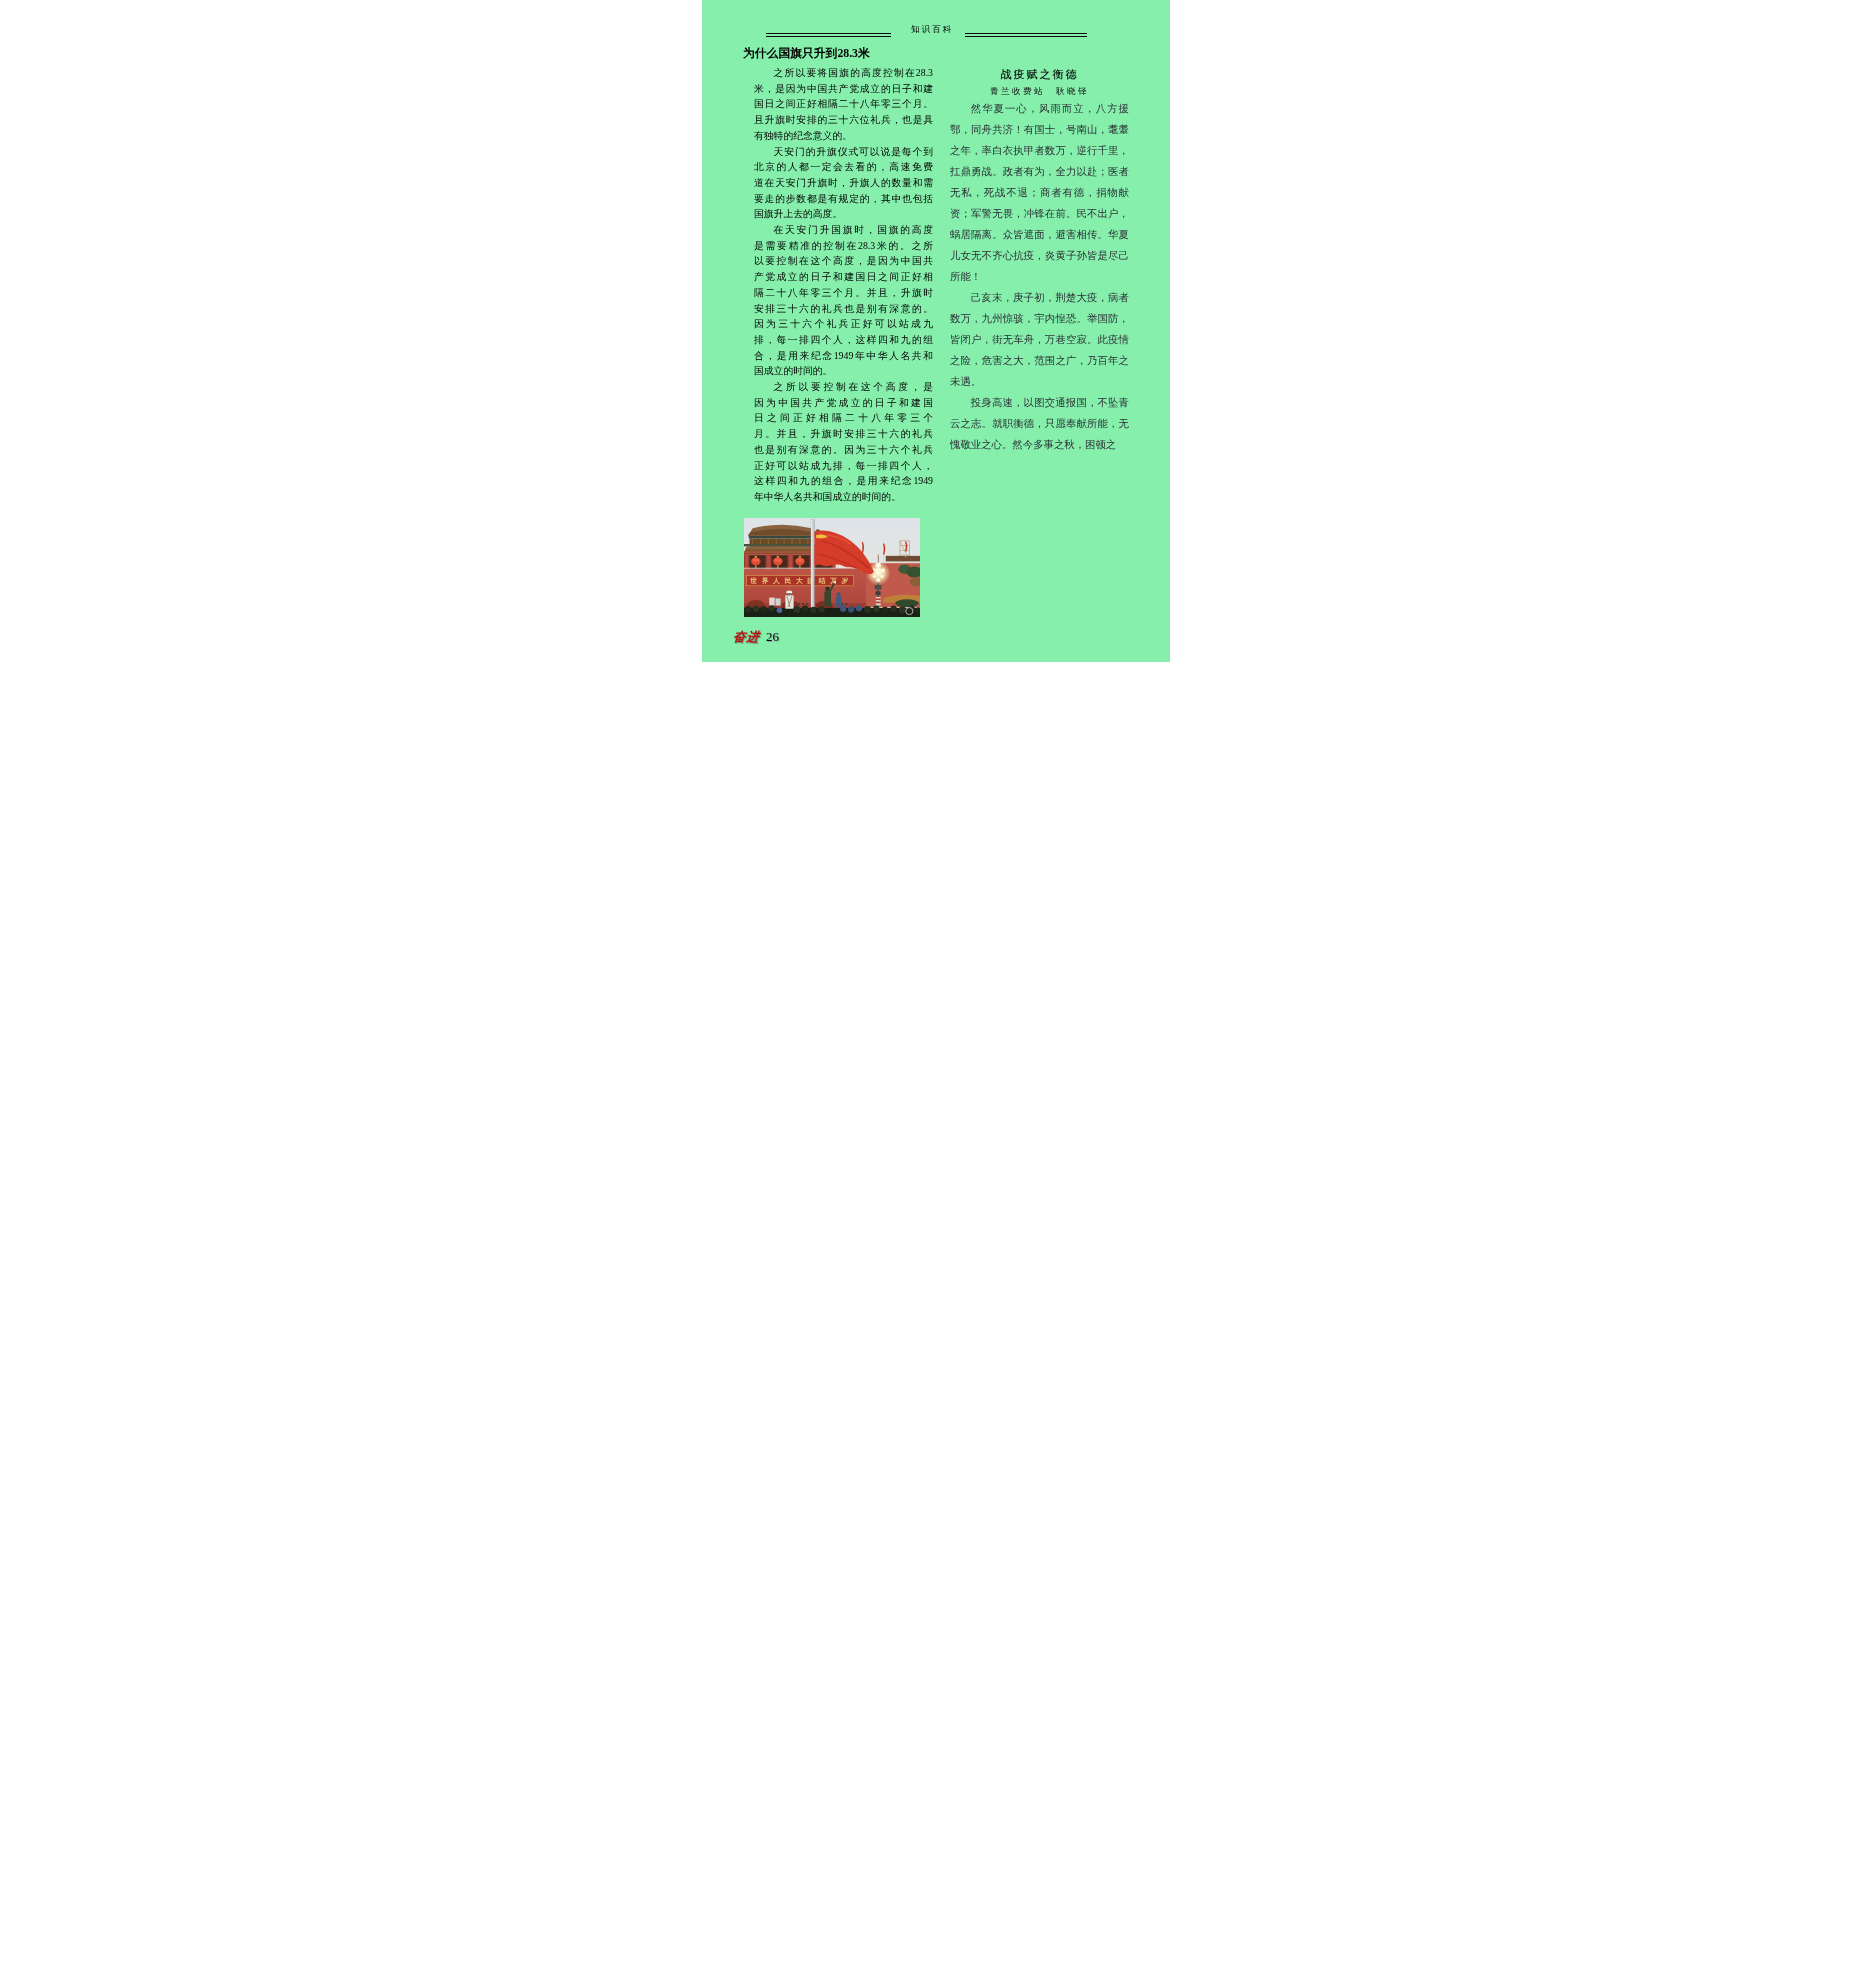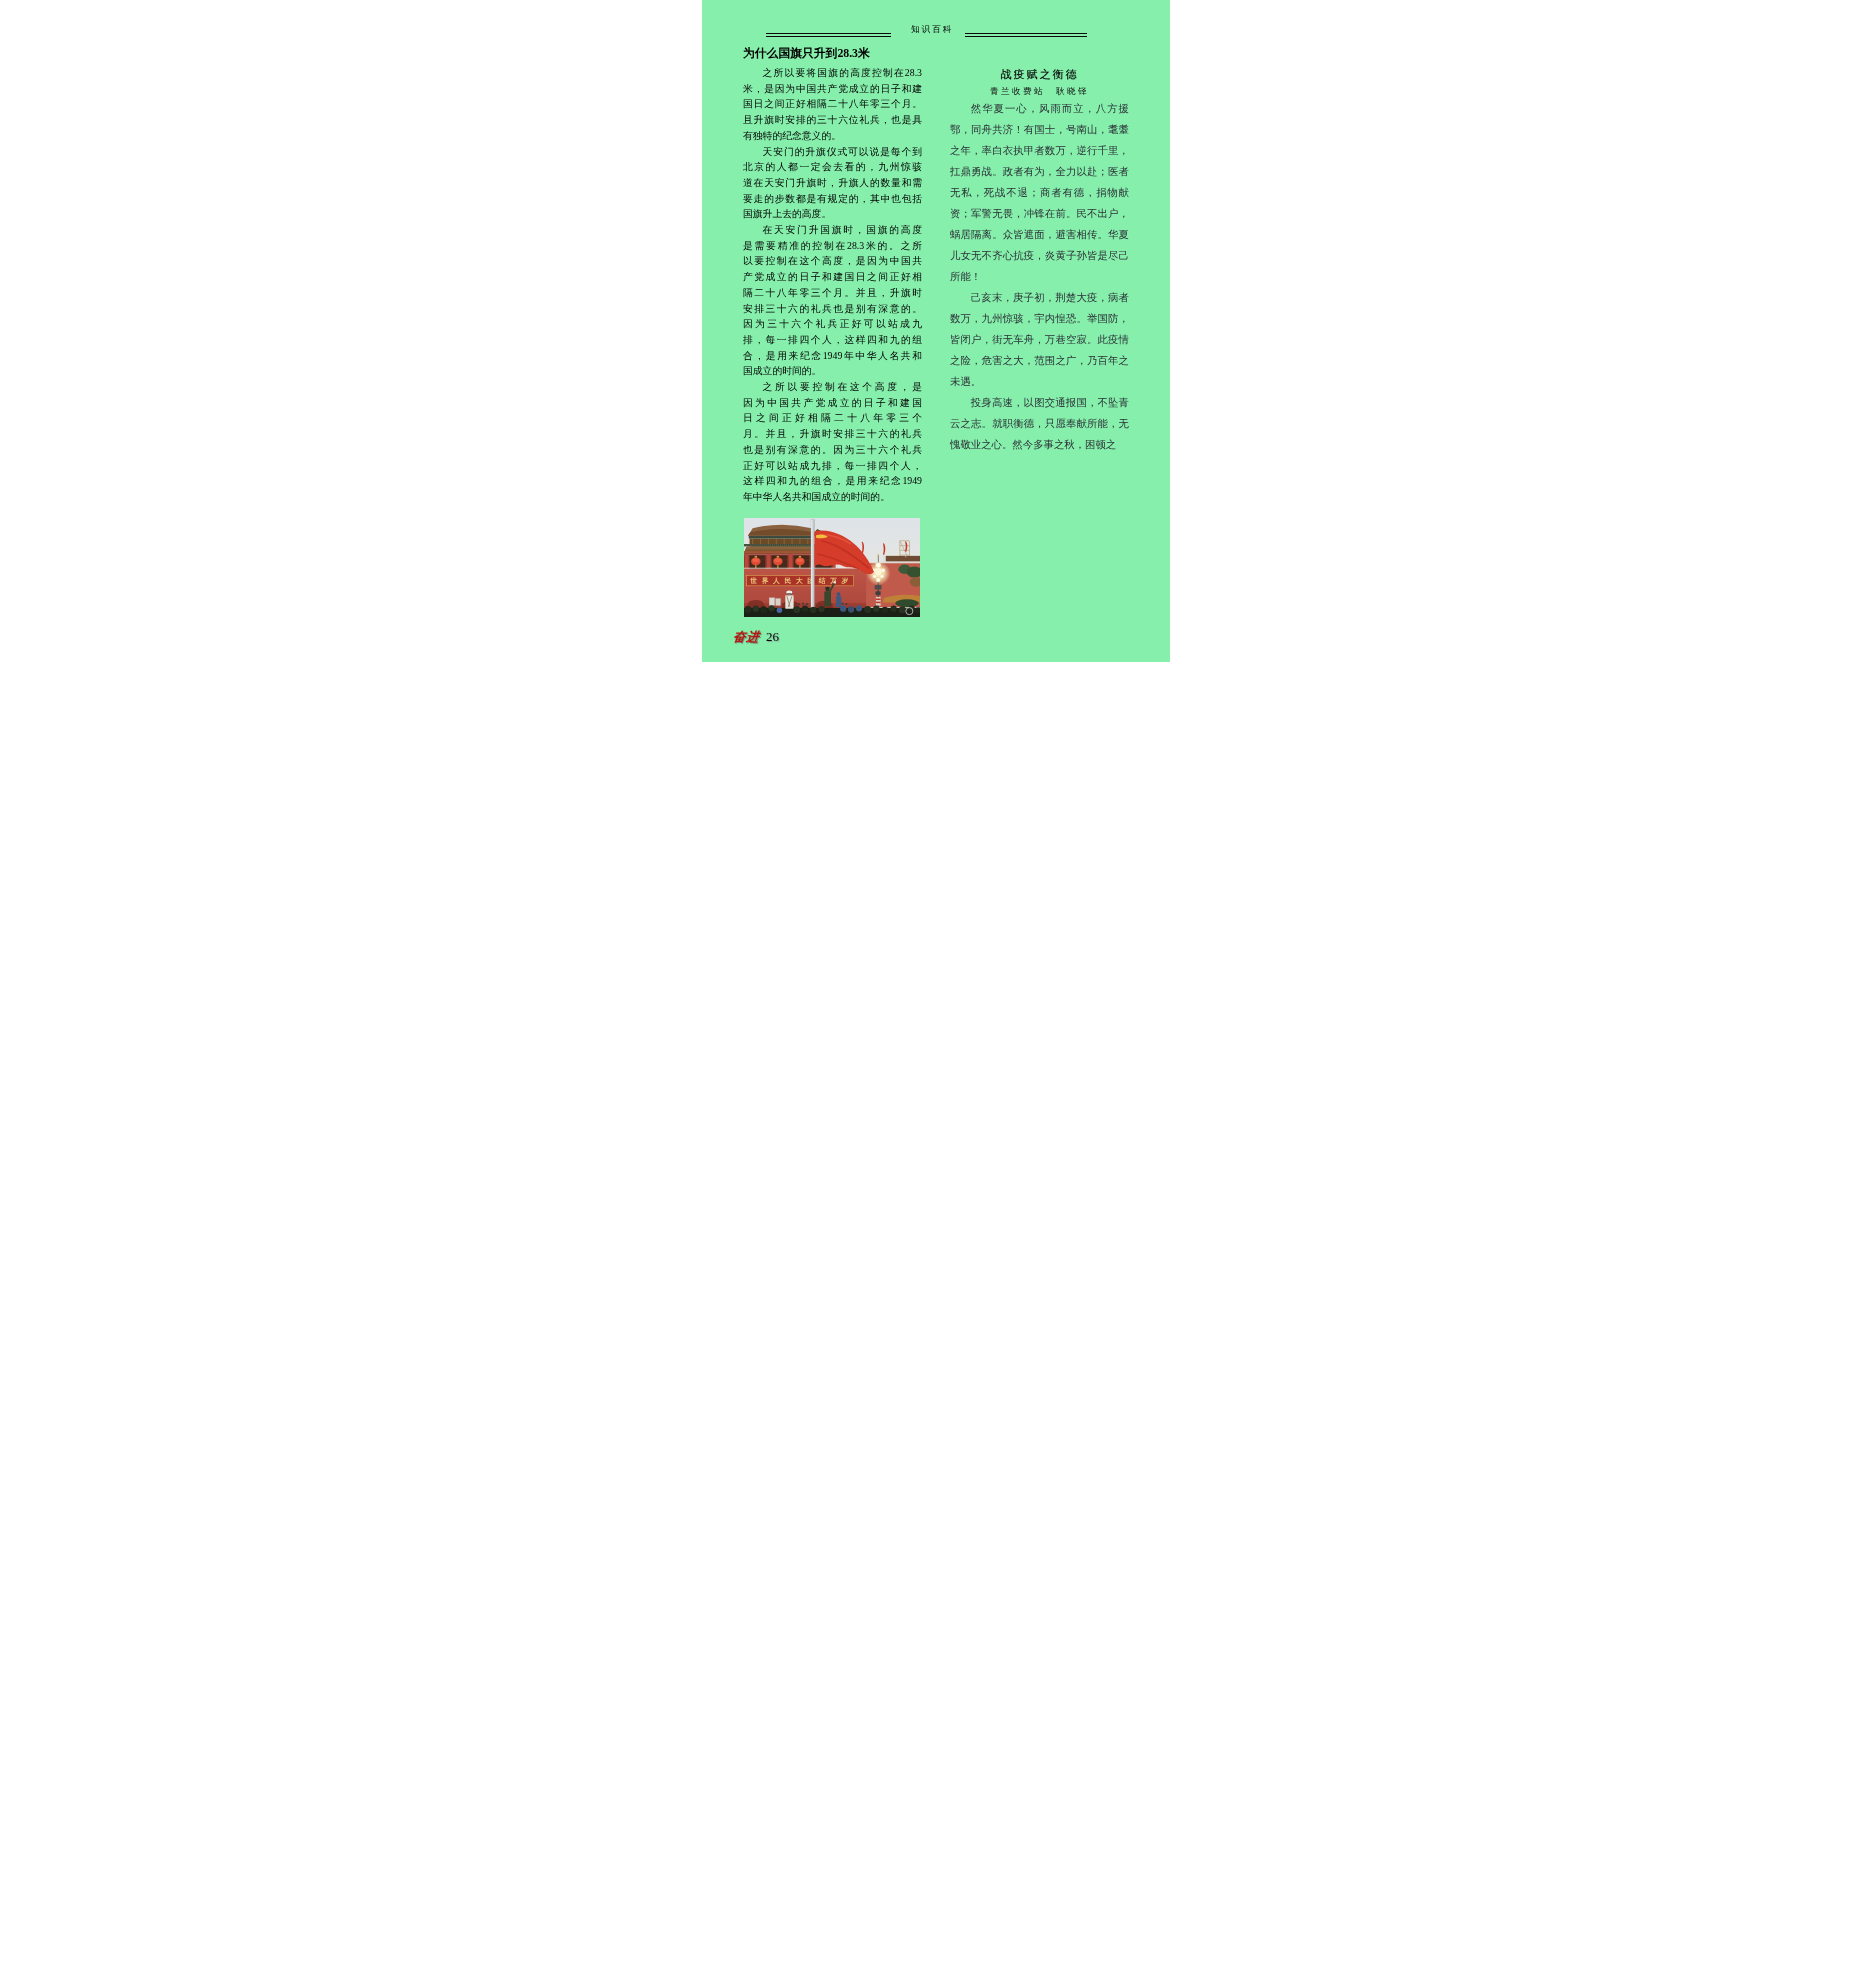--- a/index.html
+++ b/index.html
@@ -17,21 +17,21 @@
   .rule{position:absolute;top:9.4px;height:3.9px;box-sizing:border-box;
     border-top:1.6px solid #0a0a0a;border-bottom:1.2px solid #0a0a0a;}
   .rule-left{left:0;width:125px;}
   .rule-right{right:0;width:122px;}
   
   .left-title{
     position:absolute;left:41px;top:46px;width:179px;margin:0;
     text-align:left;font-size:11.8px;font-weight:bold;color:#000;white-space:nowrap;
   }
   .left-body{
-    position:absolute;left:41px;top:65px;width:179px;
+    position:absolute;left:52px;top:65px;width:179px;
     font-size:9.8px;color:#000;
   }
   .left-body .line{line-height:15.7px;}
   
   .right-title{
     position:absolute;left:248px;top:67px;width:179px;margin:0;
     text-align:center;font-size:11px;font-weight:normal;letter-spacing:2px;
     color:#000;white-space:nowrap;text-shadow:0.4px 0.4px 0 rgba(0,0,0,.35);
   }
   .right-byline{
@@ -86,21 +86,21 @@
   <div class="left-body">
       <div class="para">
         <div class="line first">之所以要将国旗的高度控制在28.3</div>
         <div class="line">米，是因为中国共产党成立的日子和建</div>
         <div class="line">国日之间正好相隔二十八年零三个月。</div>
         <div class="line">且升旗时安排的三十六位礼兵，也是具</div>
         <div class="line last">有独特的纪念意义的。</div>
       </div>
       <div class="para">
         <div class="line first">天安门的升旗仪式可以说是每个到</div>
-        <div class="line">北京的人都一定会去看的，九州惊骇</div>
+        <div class="line">北京的人都一定会去看的，高速免费</div>
         <div class="line">道在天安门升旗时，升旗人的数量和需</div>
         <div class="line">要走的步数都是有规定的，其中也包括</div>
         <div class="line last">国旗升上去的高度。</div>
       </div>
       <div class="para">
         <div class="line first">在天安门升国旗时，国旗的高度</div>
         <div class="line">是需要精准的控制在28.3米的。之所</div>
         <div class="line">以要控制在这个高度，是因为中国共</div>
         <div class="line">产党成立的日子和建国日之间正好相</div>
         <div class="line">隔二十八年零三个月。并且，升旗时</div>

